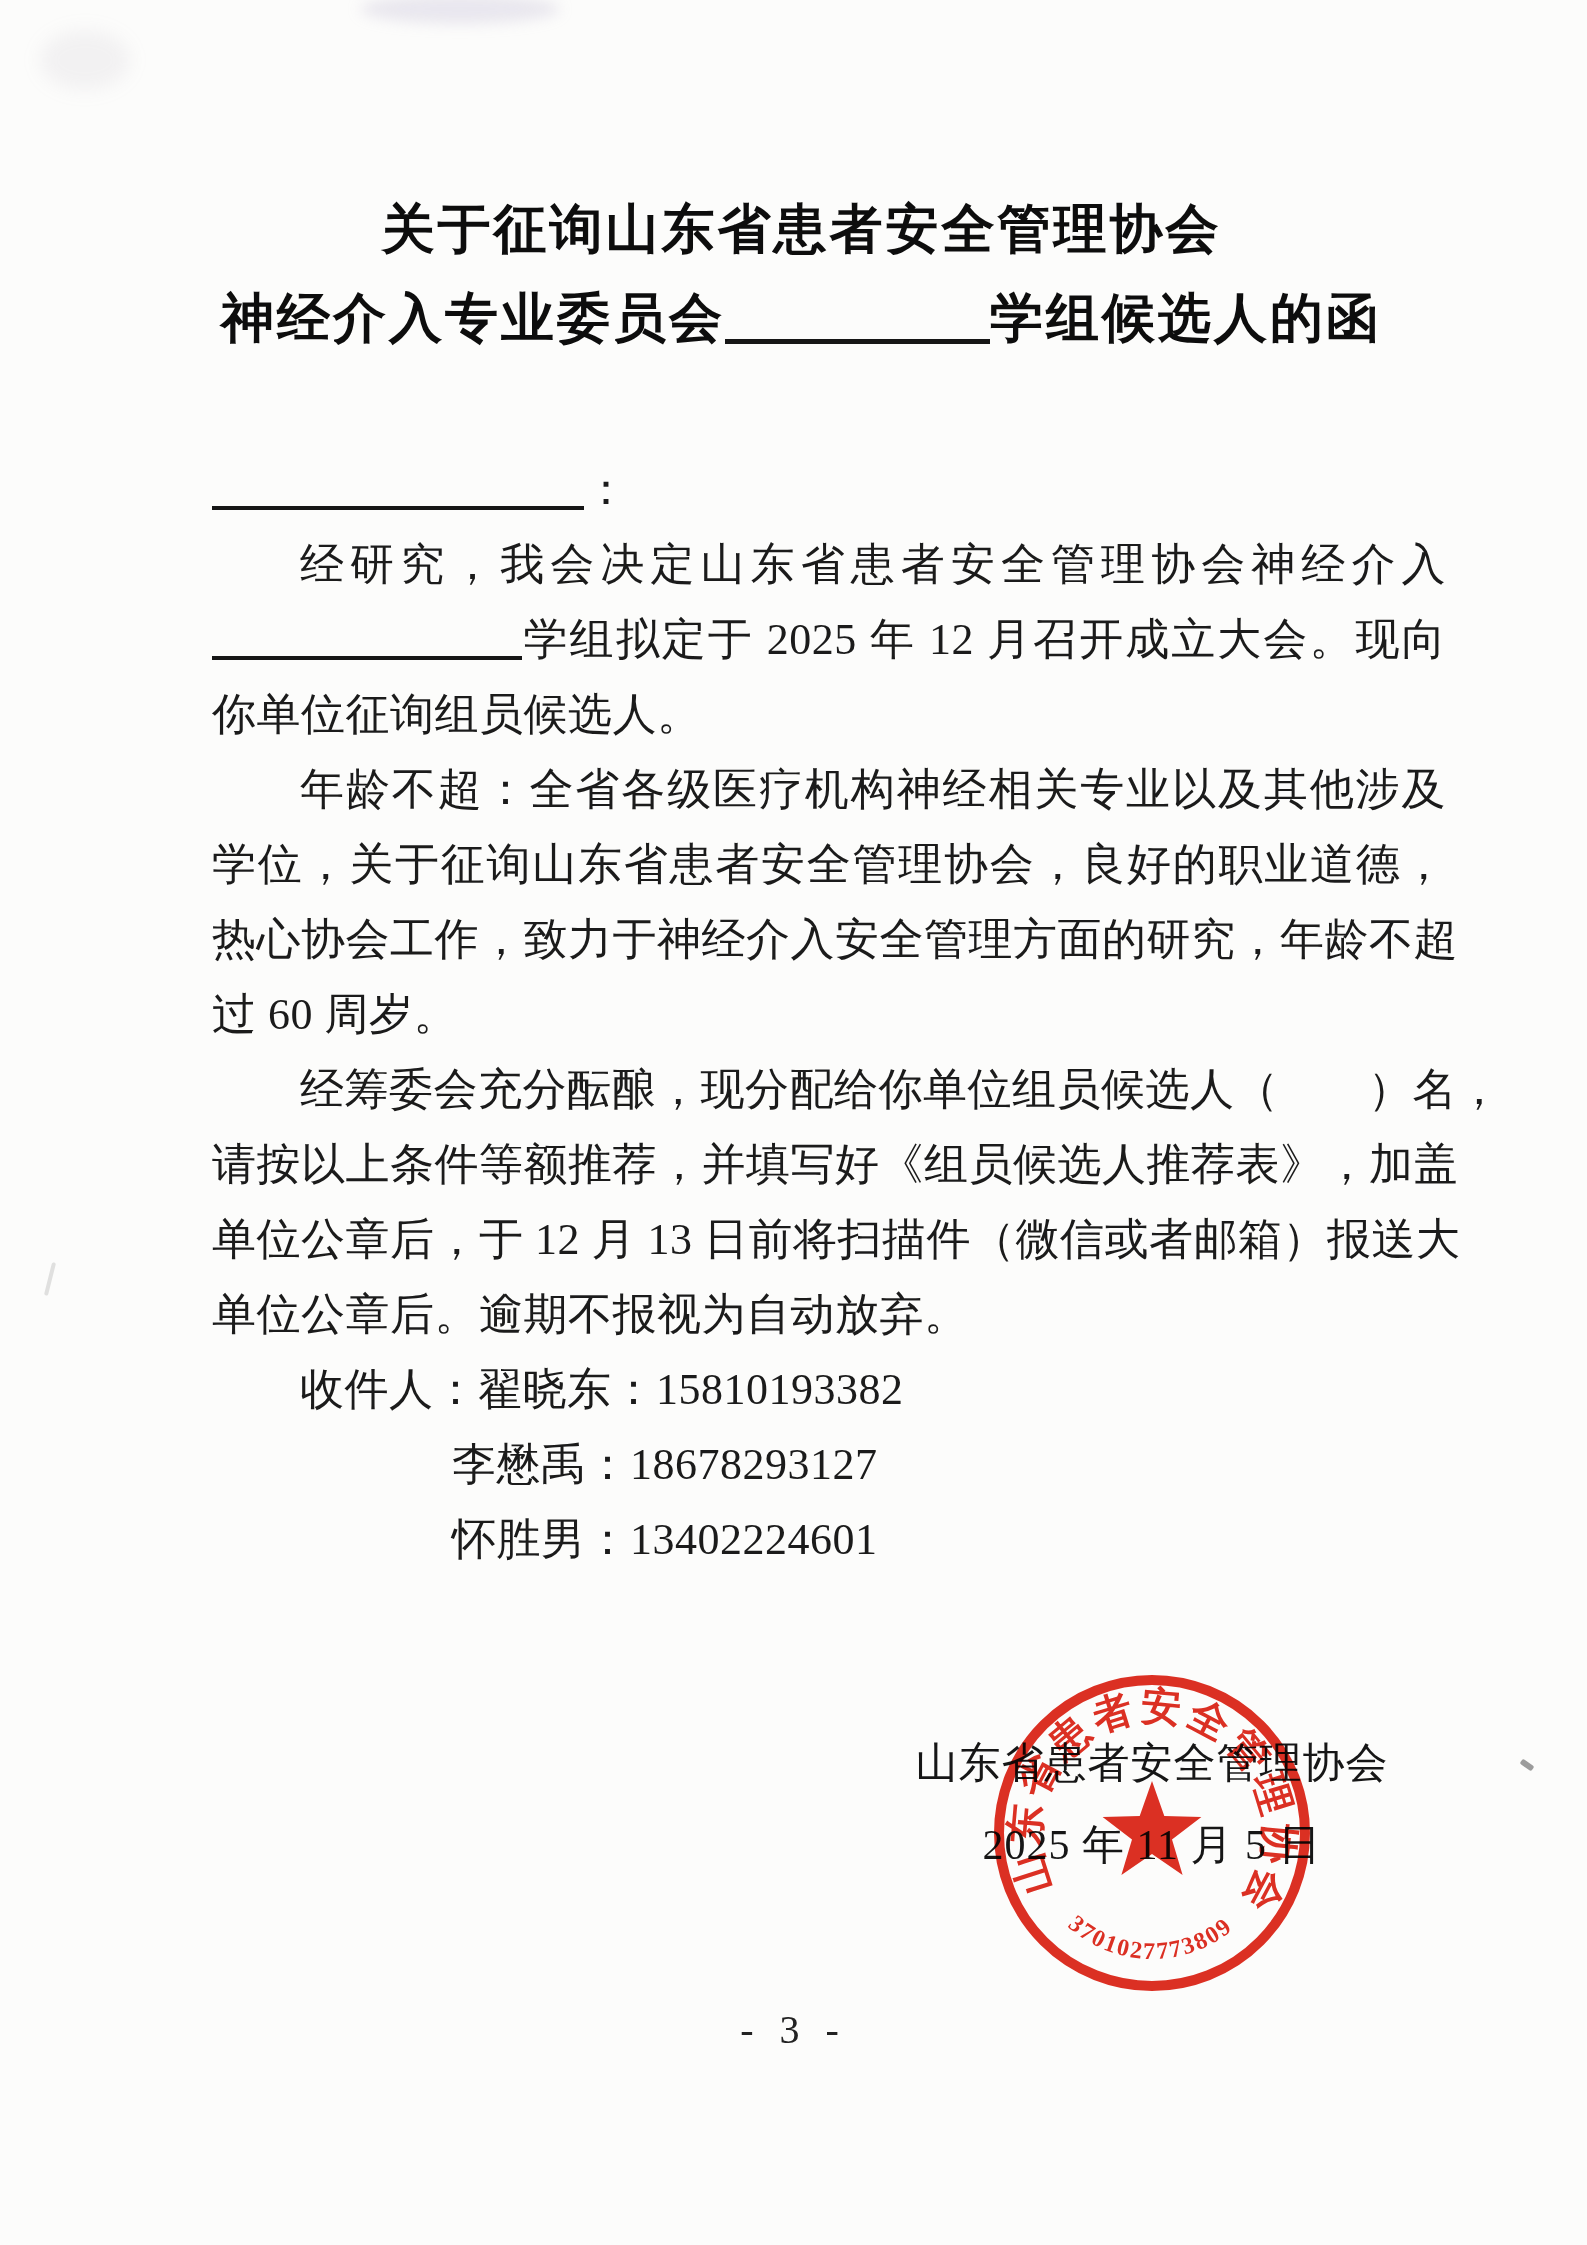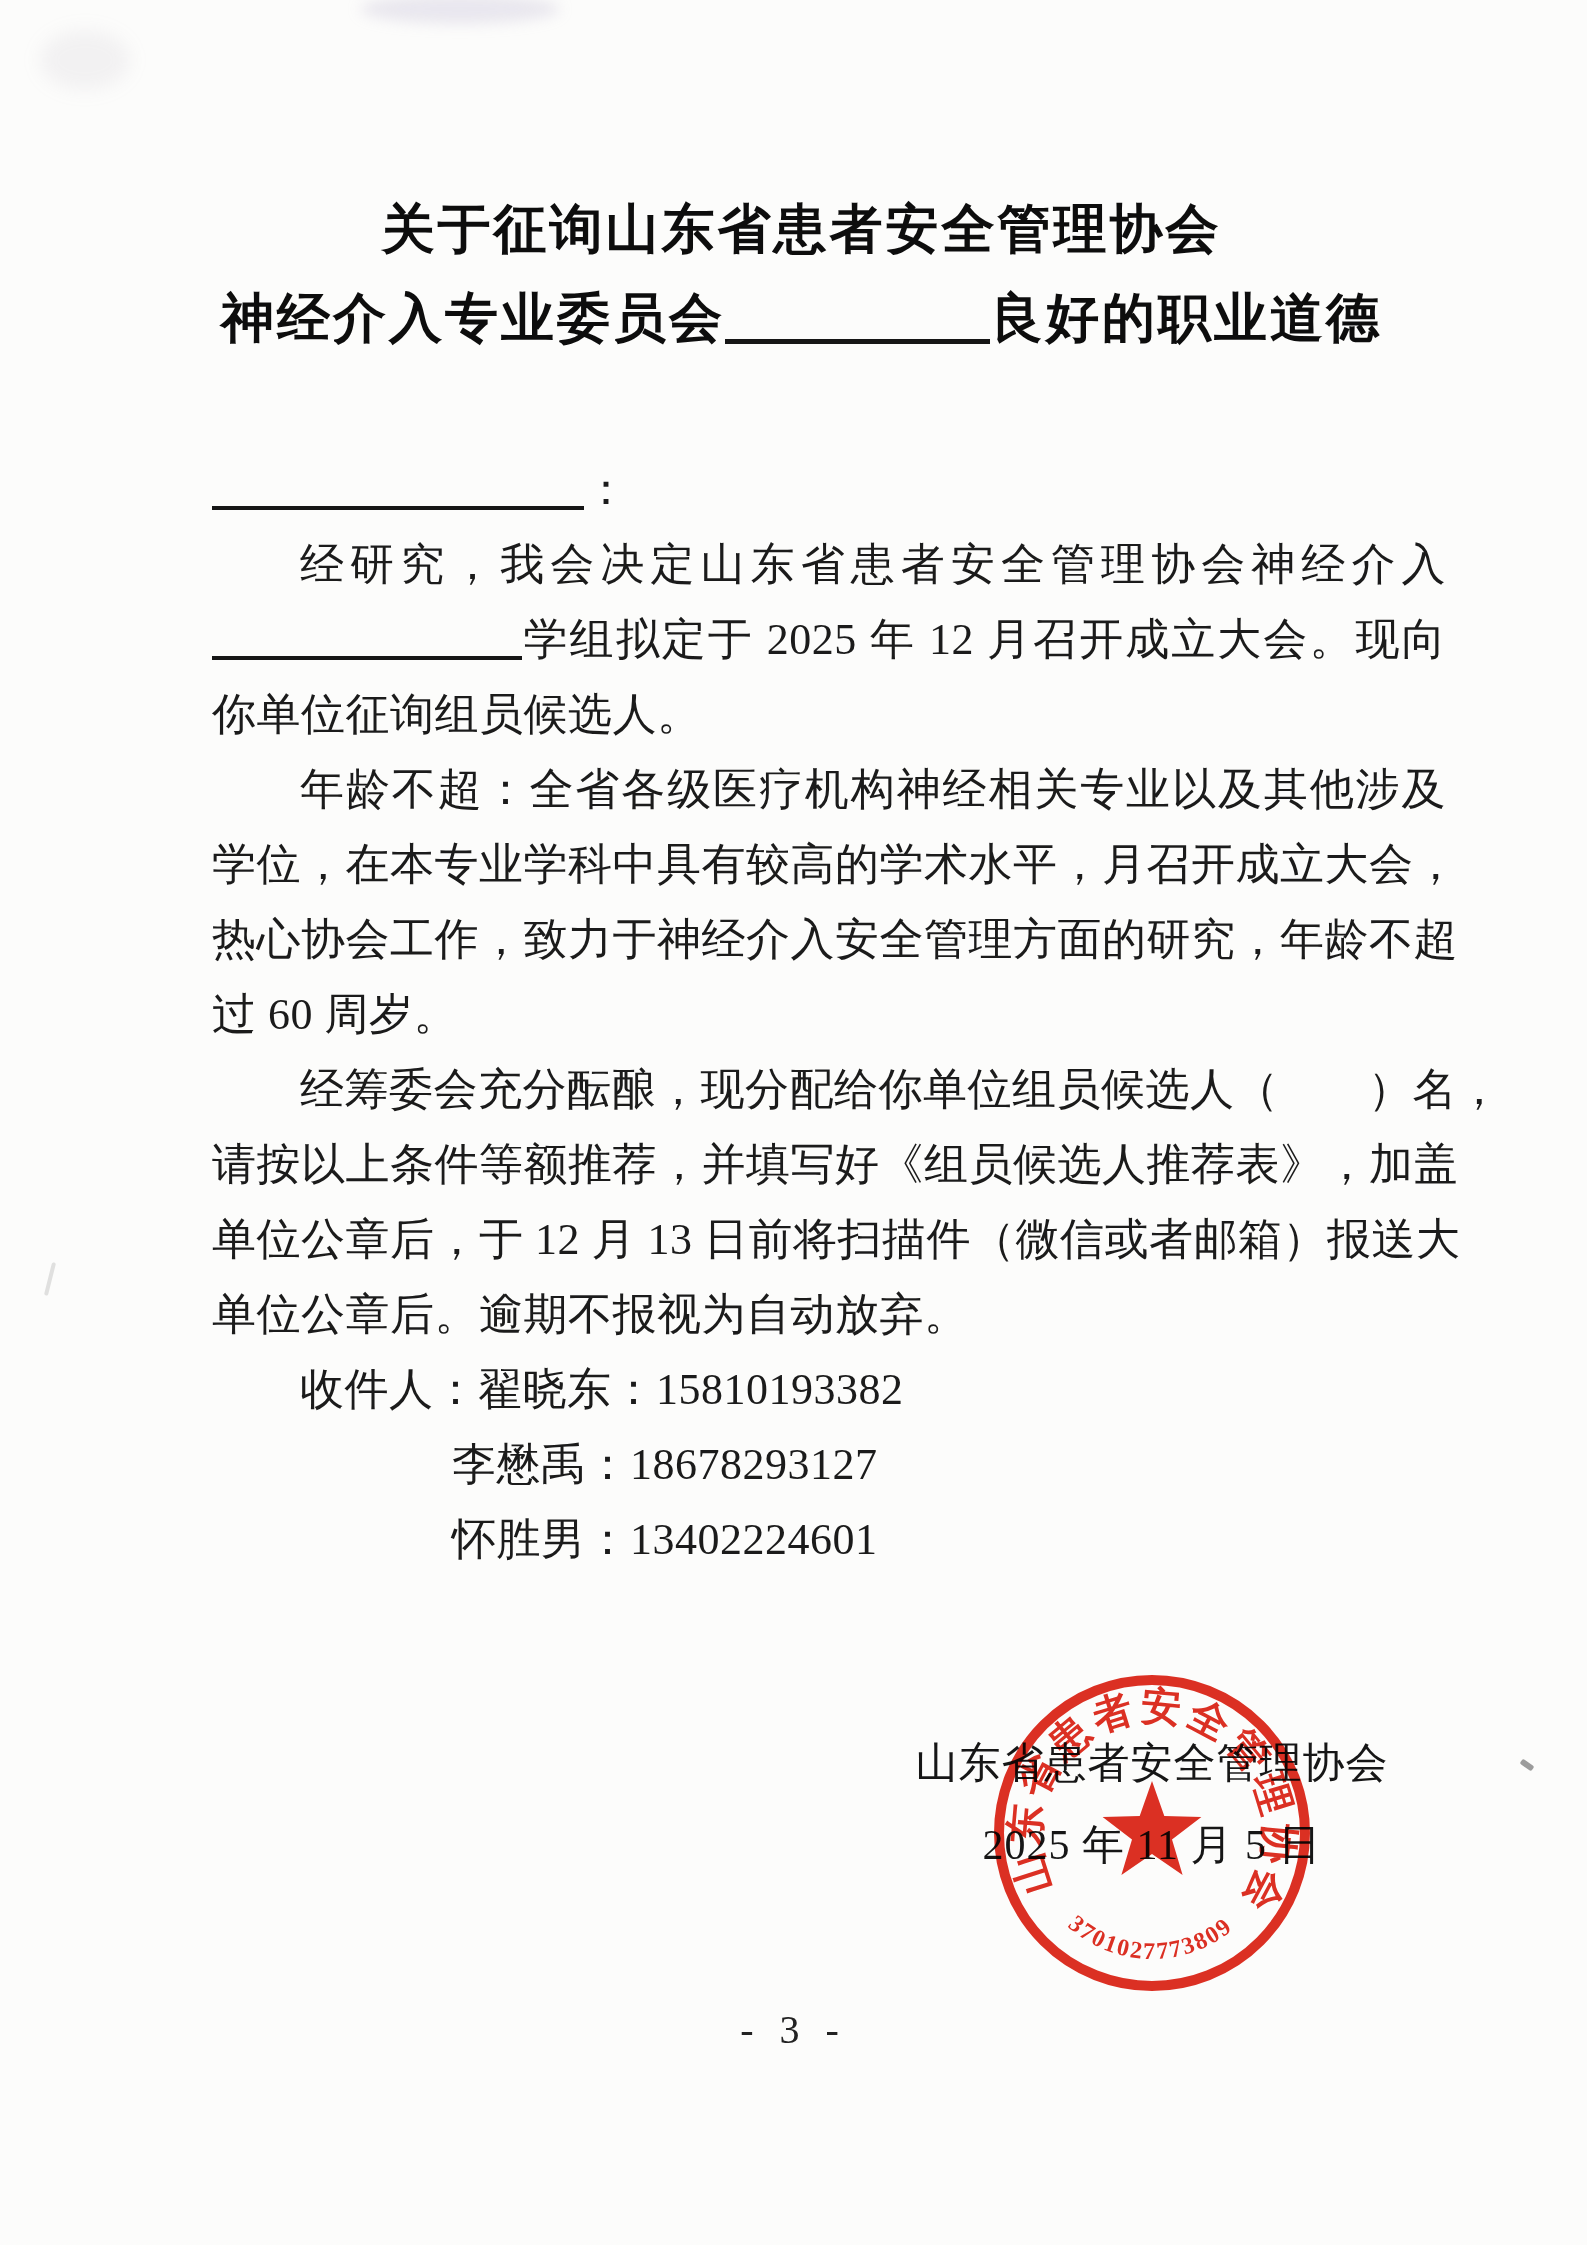--- a/index.html
+++ b/index.html
@@ -77,31 +77,31 @@
 <div class="page">
 
   <div class="smudge-top"></div>
   <div class="smudge-corner"></div>
   <div class="speck-right"></div>
   <div class="mark-left"></div>
 
   <div class="title">
     <div>关于征询山东省患者安全管理协会</div>
     <div>
-      <span>神经介入专业委员会</span><span class="blank" id="title-blank" style="width: 265px;"></span><span>良好的职业道德</span>
+      <span>神经介入专业委员会</span><span class="blank" id="title-blank" style="width: 265px;"></span><span>学组候选人的函</span>
     </div>
   </div>
 
   <div class="letter-body" id="body-lines">
       <div class="line"><span class="blank" style="width: 372px;"></span><span>：</span></div>
       <div class="line fill" style="padding-left: 88px;"><span>经研究，我会决定山东省患者安全管理协会神经介入</span></div>
       <div class="line fill"><span class="blank" style="width: 310px;"></span><span>学组拟定于 2025 年 12 月召开成立大会。现向</span></div>
       <div class="line"><span>你单位征询组员候选人。</span></div>
       <div class="line fill" style="padding-left: 88px;"><span>年龄不超：全省各级医疗机构神经相关专业以及其他涉及</span></div>
-      <div class="line fill"><span>学位，在本专业学科中具有较高的学术水平，月召开成立大会，</span></div>
+      <div class="line fill"><span>学位，关于征询山东省患者安全管理协会，良好的职业道德，</span></div>
       <div class="line fill"><span>热心协会工作，致力于神经介入安全管理方面的研究，年龄不超</span></div>
       <div class="line"><span>过 60 周岁。</span></div>
       <div class="line fill" style="padding-left: 88px;"><span>经筹委会充分酝酿，现分配给你单位组员候选人（　　）名，</span></div>
       <div class="line fill"><span>请按以上条件等额推荐，并填写好《组员候选人推荐表》，加盖</span></div>
       <div class="line fill"><span>单位公章后，于 12 月 13 日前将扫描件（微信或者邮箱）报送大</span></div>
       <div class="line"><span>单位公章后。逾期不报视为自动放弃。</span></div>
       <div class="line" style="padding-left: 88px;"><span>收件人：翟晓东：15810193382</span></div>
       <div class="line" style="padding-left: 240px; font-family: Liberation Serif, serif;"><span>李懋禹：18678293127</span></div>
       <div class="line" style="padding-left: 240px;"><span>怀胜男：13402224601</span></div>
     </div>

